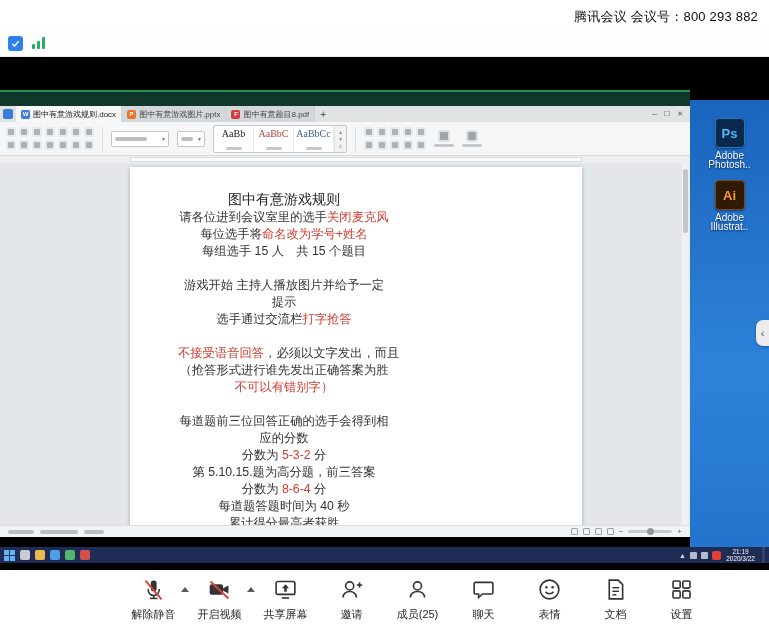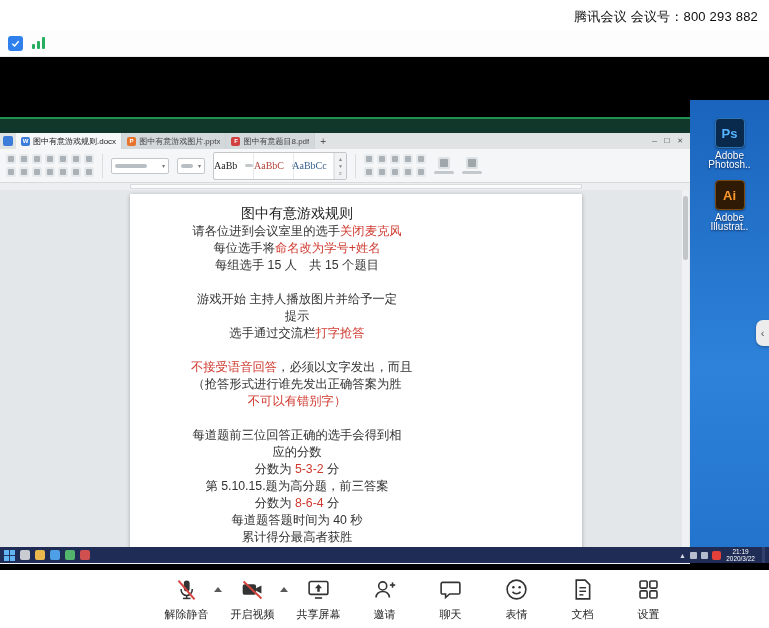--- a/index.html
+++ b/index.html
@@ -28,21 +28,21 @@
 .dicon{width:68px;margin:0 auto;text-align:center}
 .dicon:first-child{margin-top:18px}
 .dicon+.dicon{margin-top:11px}
 .dbadge{width:30px;height:30px;border-radius:4px;margin:0 auto;display:flex;align-items:center;justify-content:center;font-weight:bold;font-size:13px;box-shadow:0 1px 2px rgba(0,0,0,.4)}
 .dbadge.ps{background:#0a2a4d;color:#55b5ff;border:1px solid #2d74b5}
 .dbadge.cd{background:#fff;color:#2f9e44}
 .dbadge.ai{background:#2e1a05;color:#ff9a2e;border:1px solid #7a4c12}
 .dlabel{margin-top:3px;font-size:10px;line-height:9px;color:#fff;text-shadow:0 1px 2px rgba(0,20,60,.9)}
 
 
-.wps{position:absolute;left:0;top:60px;width:738px;height:447px}
+.wps{position:absolute;left:0;top:33px;width:738px;height:447px}
 .wps-title{position:absolute;left:0;top:0;width:690px;height:16px;background:#11362a;border-top:2px solid #22934f}
 .tabbar{position:absolute;left:0;top:16px;width:690px;height:16px;background:#dfe3e4;display:flex;align-items:stretch}
 .home{width:16px;display:flex;align-items:center;justify-content:center}
 .home i{width:10px;height:10px;border-radius:2px;background:#3b7dd8}
 .tab{display:flex;align-items:center;gap:3px;padding:0 5px;max-width:118px;border-right:1px solid #cdd2d4;font-size:8px;color:#444;background:#d3d8da}
 .tab.active{background:#f6f7f8;color:#222}
 .tab-ico{flex:0 0 auto;width:9px;height:9px;border-radius:2px;color:#fff;font-size:6px;line-height:9px;text-align:center;font-weight:bold}
 .tab-ico.w{background:#3b7dd8}.tab-ico.p{background:#e8742c}.tab-ico.f{background:#d04040}
 .tab-label{overflow:hidden;text-overflow:ellipsis;white-space:nowrap}
 .tab-add{width:16px;display:flex;align-items:center;justify-content:center;font-size:10px;color:#555}
@@ -54,38 +54,38 @@
 .strip.s10{width:62px}
 .mini-ico{width:10px;height:10px;border-radius:2px;background:#e7eaec;position:relative}
 .mini-ico::after{content:"";position:absolute;left:2px;top:2px;right:2px;bottom:2px;background:#aab2b8;border-radius:1px}
 .vbar{width:1px;height:24px;background:#ddd}
 .font-box{width:58px;height:16px;background:#fff;border:1px solid #c4c7ca;border-radius:2px;display:flex;align-items:center;justify-content:space-between;padding:0 3px}
 .font-box .ph{width:32px;height:4px;border-radius:2px;background:#b9bec3}
 .font-box.size-box{width:28px}
 .font-box.size-box .ph{width:12px}
 .font-box .dd{font-size:6px;color:#777}
 .gallery{height:28px;background:#fff;border:1px solid #c4c7ca;border-radius:2px;display:flex}
-.gcell{width:40px;border-right:1px solid #e7e9ea;display:flex;align-items:center;justify-content:center;gap:8px}
+.gcell{width:40px;border-right:1px solid #e7e9ea;display:flex;flex-direction:column;align-items:center;justify-content:center;gap:8px}
 .gcell .sample{font-size:10px;line-height:11px;font-family:"Liberation Serif","DejaVu Serif",serif}
 .gcell:nth-child(1) .sample{color:#222}
 .gcell:nth-child(2) .sample{color:#b2443c}
 .gcell:nth-child(3) .sample{color:#38618f}
 .gcell .cap{width:16px;height:3px;border-radius:1.5px;background:#c3c8cc}
 .garrows{width:12px;background:#f1f2f3;border-left:1px solid #e2e4e5;display:flex;flex-direction:column;align-items:center;justify-content:center;gap:1px;font-size:5px;color:#888}
 .big-item{display:flex;flex-direction:column;align-items:center;gap:2px}
 .big-item .bi{width:12px;height:12px;border-radius:2px;background:#dde1e3;position:relative}
 .big-item .bi::after{content:"";position:absolute;left:2px;top:2px;right:2px;bottom:2px;background:#9fa7ad;border-radius:1px}
 .big-item .bl{width:20px;height:3px;border-radius:1.5px;background:#c3c8cc}
 
 .ruler{position:absolute;left:0;top:66px;width:690px;height:7px;background:#eceeef}
 .ruler .band{position:absolute;left:130px;top:1px;width:452px;height:5px;background:#fafbfb;border:1px solid #d9dcde}
 
 .canvas{position:absolute;left:0;top:73px;width:690px;height:362px;background:#e4e7e9;overflow:hidden}
 .page{position:absolute;left:130px;top:4px;width:452px;height:358px;background:#fff;box-shadow:0 1px 4px rgba(0,0,0,.28)}
-.doc-text{margin-left:61px;width:212px;padding-top:9px;text-align:center;font-size:12.3px;line-height:17px;color:#333}
+.doc-text{margin-left:48px;width:212px;padding-top:22px;text-align:center;font-size:12.3px;line-height:17px;color:#333}
 .doc-line{white-space:nowrap}
 .doc-line.title{font-size:14px;line-height:20px;color:#222}
 .doc-text .red{color:#cf3a2f}
 .vscroll{position:absolute;right:1px;top:0;width:7px;height:362px;background:#f0f1f2}
 .vthumb{position:absolute;left:1px;top:6px;width:5px;height:64px;border-radius:3px;background:#c2c6c9}
 
 .statusbar{position:absolute;left:0;top:435px;width:690px;height:12px;background:#f2f3f4;border-top:1px solid #dcdedf;display:flex;align-items:center;padding:0 8px;gap:6px}
 .sbar{height:4px;border-radius:2px;background:#b9bec2}
 .sb1{width:26px}.sb2{width:38px}.sb3{width:20px}
 .sright{margin-left:auto;display:flex;align-items:center;gap:5px}
@@ -370,20 +370,29 @@
             <path d="M4.5 23c0-4.1 3.4-6.8 7.5-6.8s7.5 2.7 7.5 6.8" fill="none" stroke="#333" stroke-width="1.8"></path>
             <line x1="20" y1="9" x2="26" y2="9" stroke="#333" stroke-width="1.8"></line>
             <line x1="23" y1="6" x2="23" y2="12" stroke="#333" stroke-width="1.8"></line>
           </svg>
       </span>
       <span class="ctl-label">邀请</span>
     </div>
     <div class="ctl">
       <span>
         <svg width="25" height="25" viewBox="0 0 28 28">
+            <circle cx="14" cy="10" r="4.5" fill="none" stroke="#333" stroke-width="1.8"></circle>
+            <path d="M6 23c0-4.1 3.6-6.8 8-6.8s8 2.7 8 6.8" fill="none" stroke="#333" stroke-width="1.8"></path>
+          </svg>
+      </span>
+      <span class="ctl-label">成员(25)</span>
+    </div>
+    <div class="ctl">
+      <span>
+        <svg width="25" height="25" viewBox="0 0 28 28">
             <path d="M5 6h18c.8 0 1.5.7 1.5 1.5v10c0 .8-.7 1.5-1.5 1.5H13l-4.5 4v-4H5c-.8 0-1.5-.7-1.5-1.5v-10C3.5 6.7 4.2 6 5 6z" fill="none" stroke="#333" stroke-width="1.8"></path>
           </svg>
       </span>
       <span class="ctl-label">聊天</span>
     </div>
     <div class="ctl">
       <span>
         <svg width="25" height="25" viewBox="0 0 28 28">
             <circle cx="14" cy="14" r="10.5" fill="none" stroke="#333" stroke-width="1.8"></circle>
             <circle cx="10.5" cy="11.5" r="1.4" fill="#333"></circle>

